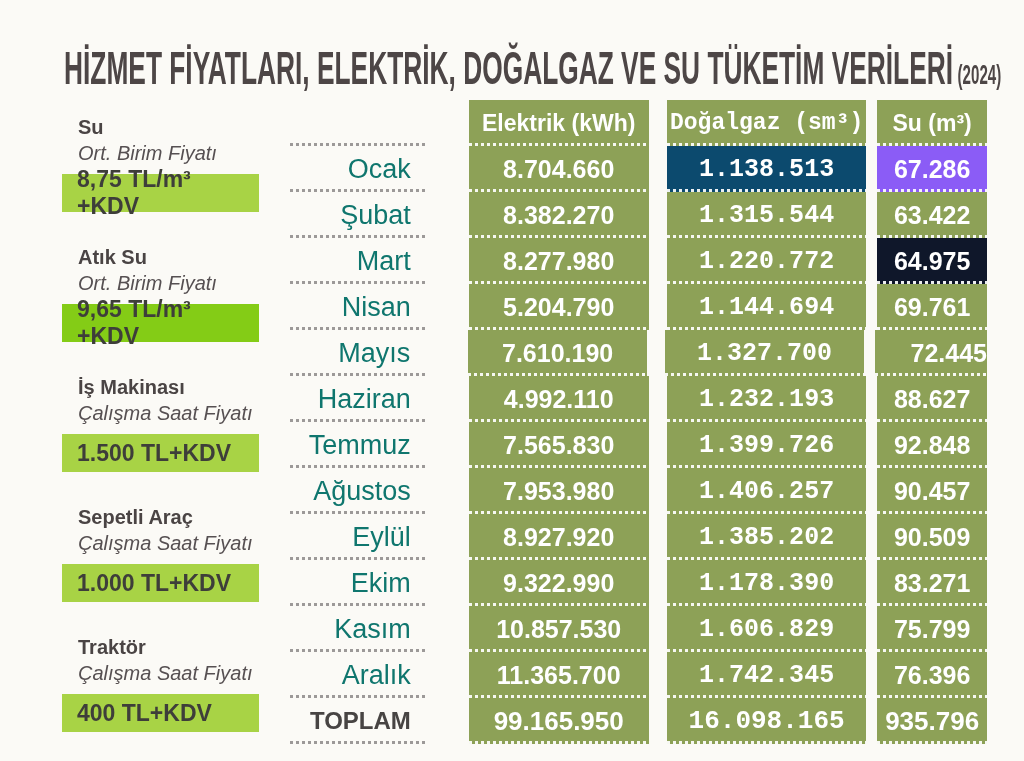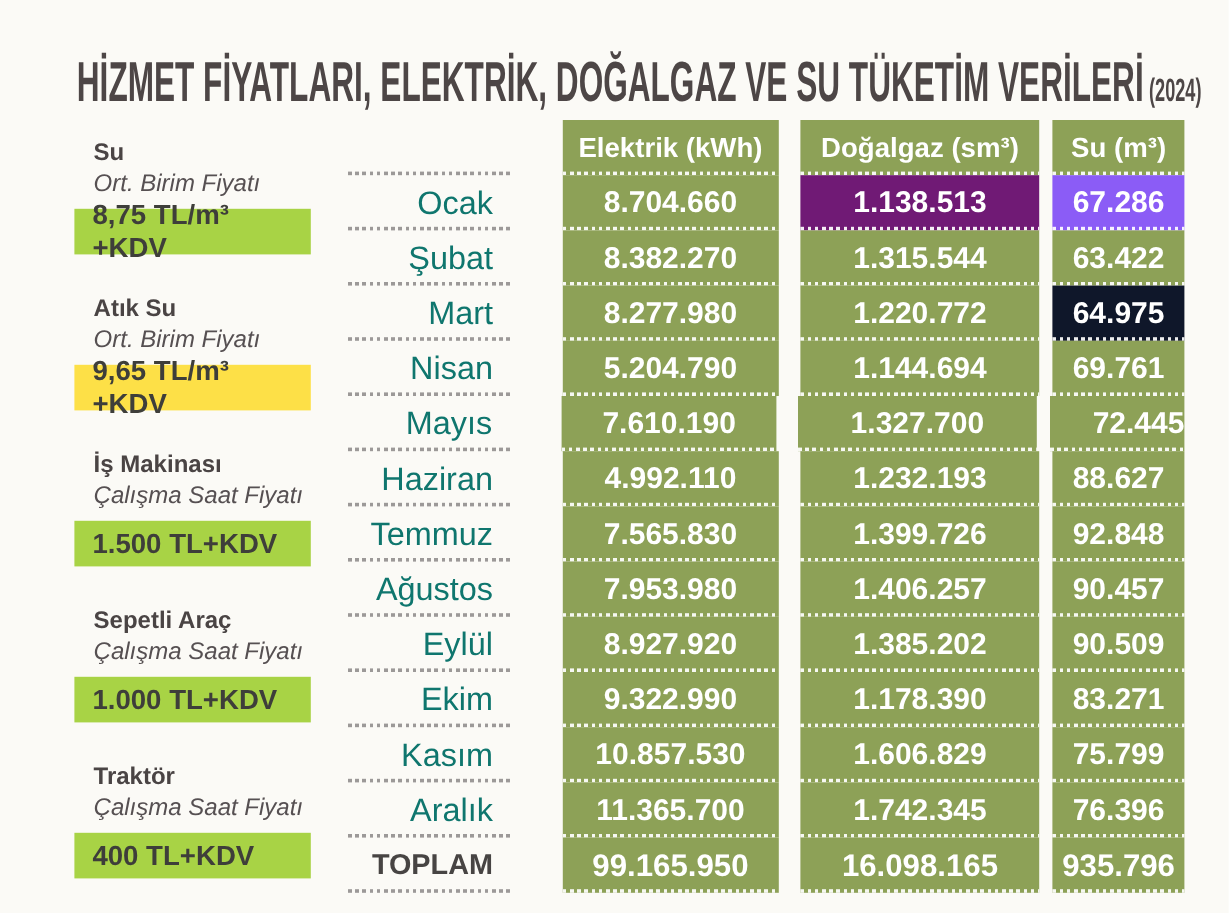--- a/index.html
+++ b/index.html
@@ -34,21 +34,21 @@
   }
 
   
   .datatable { position:absolute; left:290px; top:100px; width:697px; }
   .trow { display:flex; height:46px; }
   .cell { display:flex; align-items:center; position:relative; box-sizing:border-box; }
   .c-label { width:147px; justify-content:flex-end; padding-right:16px;
              font-size:27px; color:#0f766e; }
   .c-e { width:195px;margin-left:42px; }
   .g1  { width:20px; }
-  .c-d { width:216px; }
+  .c-d { width:216px;font-family:Liberation Mono, monospace; }
   .g2  { width:12px; }
   .c-s { width:119px; }
   .green { justify-content:center; color:#ffffff; font-size:25px; font-weight:700; }
   .thead .green { font-size:23px; }
   .total .c-label { font-size:24px; font-weight:700; color:#474443; }
   .total .green   { font-size:26px; }
 
   
   .dot-gray::after, .dot-white::after {
     content:""; position:absolute; left:0; right:0; bottom:0; height:3px;
@@ -69,21 +69,21 @@
 
   <div class="sidebar" id="sidebar">
       <div class="sb-block">
         <div class="sb-name">Su</div>
         <div class="sb-sub">Ort. Birim Fiyatı</div>
         <div class="sb-price" style="background: rgb(168, 211, 69);">8,75 TL/m³ +KDV</div>
       </div>
       <div class="sb-block">
         <div class="sb-name">Atık Su</div>
         <div class="sb-sub">Ort. Birim Fiyatı</div>
-        <div class="sb-price" style="background: #fde047;">9,65 TL/m³ +KDV</div>
+        <div class="sb-price" style="background: #84cc16;">9,65 TL/m³ +KDV</div>
       </div>
       <div class="sb-block">
         <div class="sb-name">İş Makinası</div>
         <div class="sb-sub">Çalışma Saat Fiyatı</div>
         <div class="sb-price" style="background: rgb(168, 211, 69);">1.500 TL+KDV</div>
       </div>
       <div class="sb-block">
         <div class="sb-name">Sepetli Araç</div>
         <div class="sb-sub">Çalışma Saat Fiyatı</div>
         <div class="sb-price" style="background: rgb(168, 211, 69);">1.000 TL+KDV</div>
@@ -102,21 +102,21 @@
       <div class="g1"></div>
       <div class="cell c-d green dot-white" style="background: rgb(141, 161, 87);">Doğalgaz (sm³)</div>
       <div class="g2"></div>
       <div class="cell c-s green dot-white" style="background: rgb(141, 161, 87);">Su (m³)</div>
     </div>
     <div id="table-body">
         <div class="trow">
           <div class="cell c-label dot-gray">Ocak</div>
           <div class="cell c-e green dot-white" style="background: rgb(141, 161, 87);">8.704.660</div>
           <div class="g1"></div>
-          <div class="cell c-d green dot-white" style="background: #701a75;">1.138.513</div>
+          <div class="cell c-d green dot-white" style="background: #0c4a6e;">1.138.513</div>
           <div class="g2"></div>
           <div class="cell c-s green dot-white" style="background: #8b5cf6; text-align: center;">67.286</div>
         </div>
         <div class="trow">
           <div class="cell c-label dot-gray">Şubat</div>
           <div class="cell c-e green dot-white" style="background: rgb(141, 161, 87);">8.382.270</div>
           <div class="g1"></div>
           <div class="cell c-d green dot-white" style="background: rgb(141, 161, 87);">1.315.544</div>
           <div class="g2"></div>
           <div class="cell c-s green dot-white" style="background: rgb(141, 161, 87);">63.422</div>

